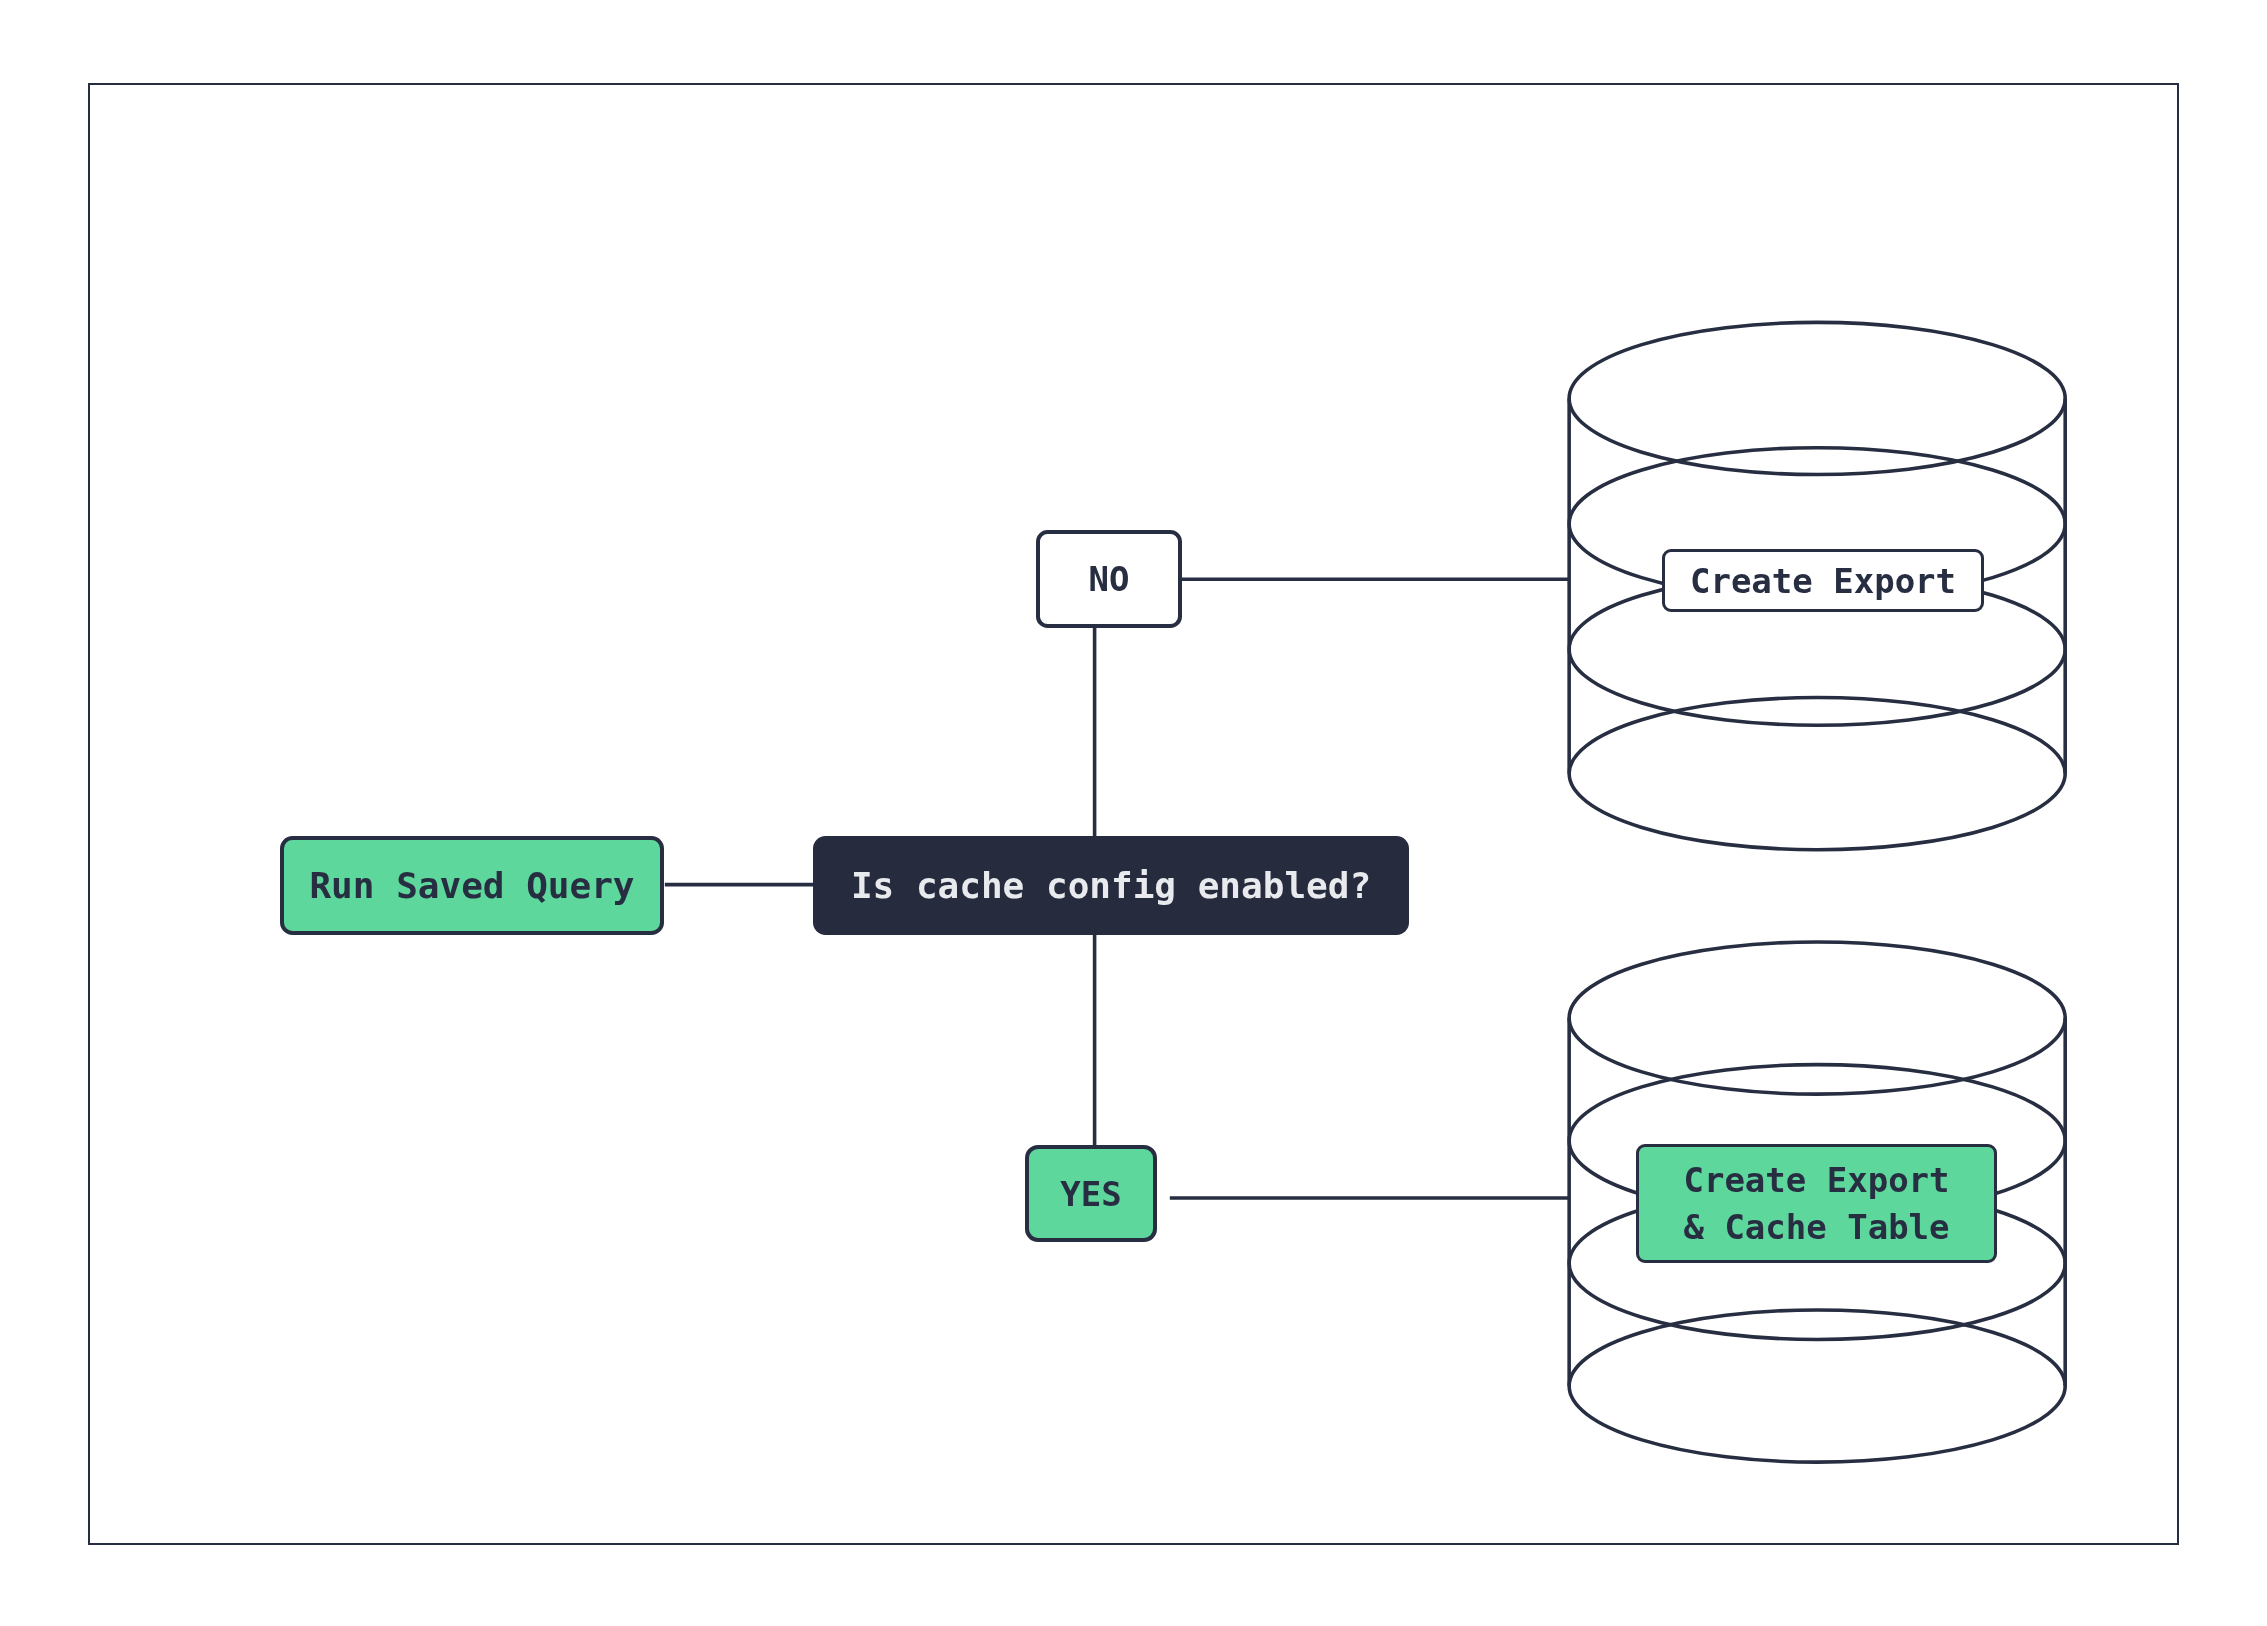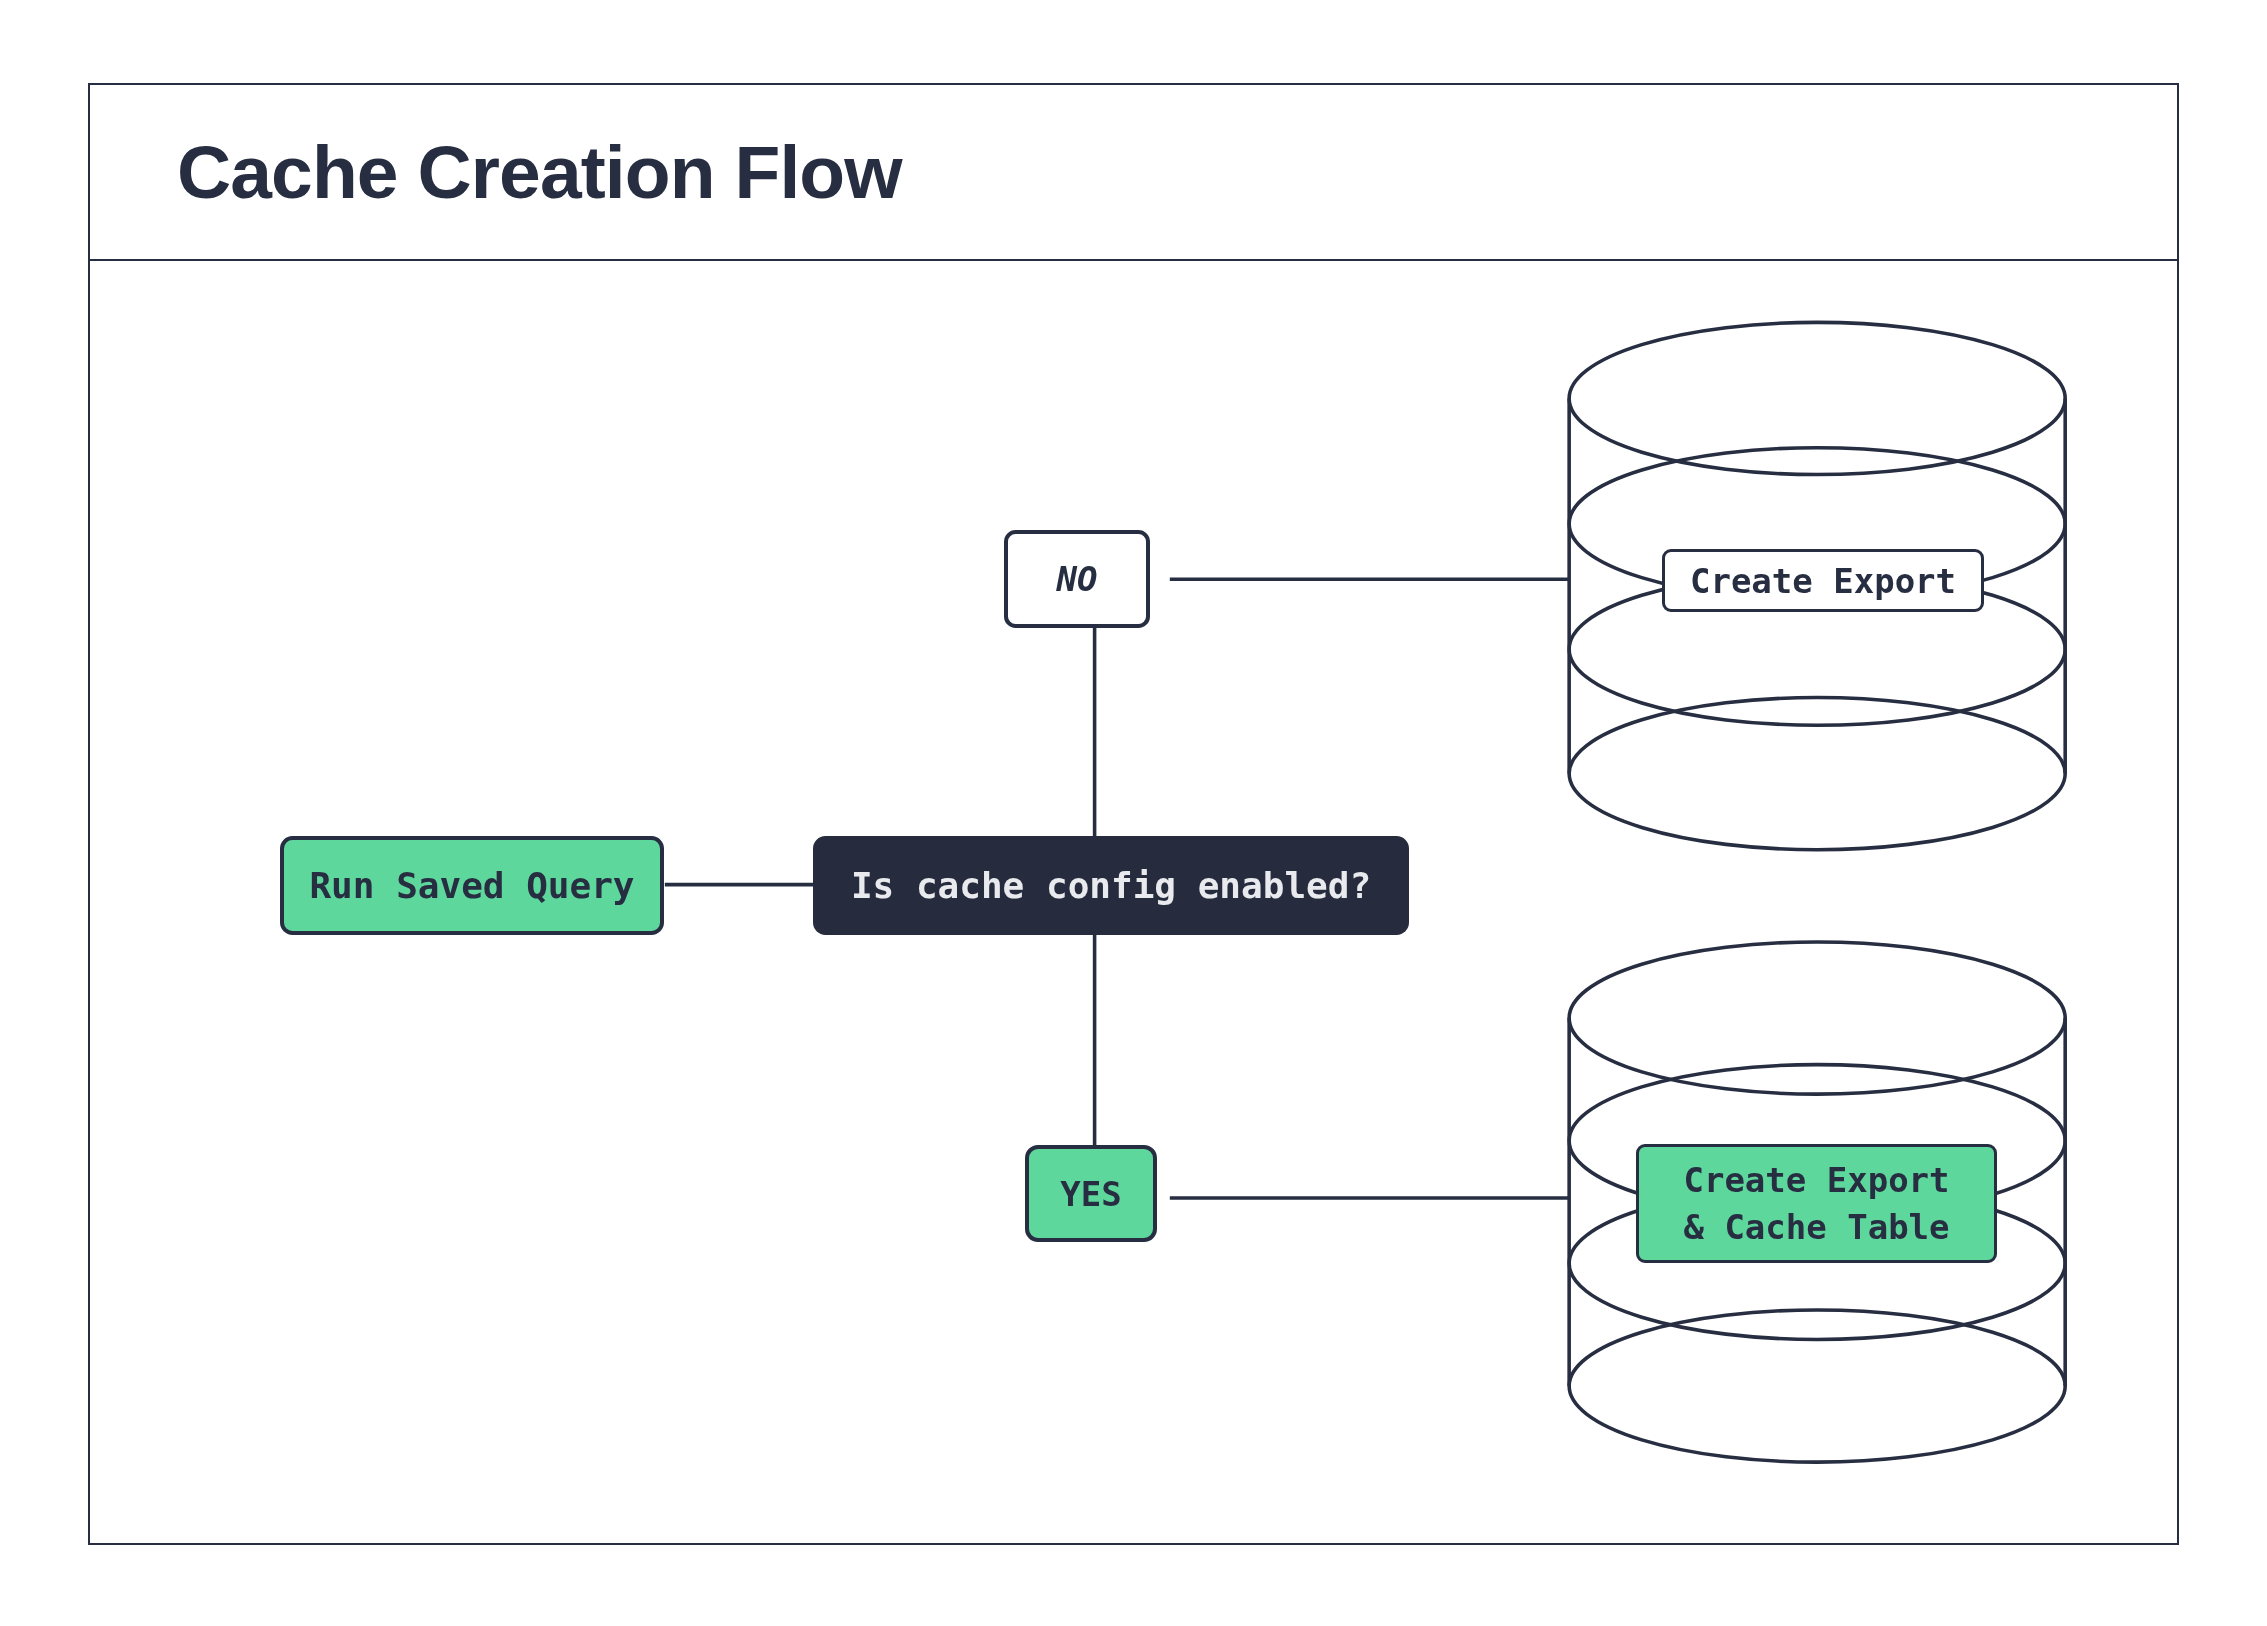--- a/index.html
+++ b/index.html
@@ -25,22 +25,22 @@
   svg.layer{position:absolute;left:0;top:0;width:2268px;height:1626px;}
   .stroke{stroke:var(--ink);stroke-width:4;fill:none;}
   .conn{stroke:var(--ink);stroke-width:4;}
   
   .node{position:absolute;display:flex;align-items:center;justify-content:center;
         text-align:center;font-weight:700;color:var(--ink);}
   .node-start{left:280px;top:836px;width:384px;height:99px;background:var(--green);
         border:4.5px solid var(--ink);border-radius:12.5px;font-size:36px;}
   .node-decision{left:813px;top:836px;width:596px;height:99px;background:var(--decision_bg);
         border-radius:12.5px;font-size:36px;color:var(--decision_text);}
-  .node-no{left:1004px;top:530px;width:146px;height:98px;background:var(--background);
-        border:4.5px solid var(--ink);border-radius:11.6px;font-size:34px;font-weight:700;font-style:italic;}
+  .node-no{left:1036px;top:530px;width:146px;height:98px;background:var(--background);
+        border:4.5px solid var(--ink);border-radius:11.6px;font-size:34px;font-weight:700;}
   .node-yes{left:1025px;top:1145px;width:132px;height:97px;background:var(--green);
         border:4.5px solid var(--ink);border-radius:13px;font-size:34px;font-weight:700;}
   .label-export{left:1662px;top:549px;width:322px;height:63px;background:var(--background);
         border:3.6px solid var(--ink);border-radius:9px;font-size:34px;}
   .label-cache{left:1636px;top:1144px;width:361px;height:119px;background:var(--green);
         border:3.6px solid var(--ink);border-radius:9px;font-size:34px;line-height:47px;
         flex-direction:column;}
 </style>
 </head>
 <body>
@@ -78,23 +78,20 @@
       <line class="stroke" x1="1752" y1="1137" x2="1752" y2="1548"></line>
       <line class="stroke" x1="2306" y1="1137" x2="2306" y2="1548"></line>
       <ellipse class="stroke" cx="2029" cy="1548" rx="277" ry="85"></ellipse>
       <ellipse class="stroke" cx="2029" cy="1411" rx="277" ry="85"></ellipse>
       <ellipse class="stroke" cx="2029" cy="1274" rx="277" ry="85"></ellipse>
       <ellipse class="stroke" cx="2029" cy="1137" rx="277" ry="85"></ellipse>
     </g>
   </svg>
 
   <div class="frame"></div>
-  <div class="header">
-    <div class="title">Cache Creation Flow</div>
-  </div>
 
   <div class="node node-decision">
     <span>Is cache config enabled?</span>
   </div>
 
   <div class="node node-start">
     <span>Run Saved Query</span>
   </div>
 
   <div class="node node-no">

